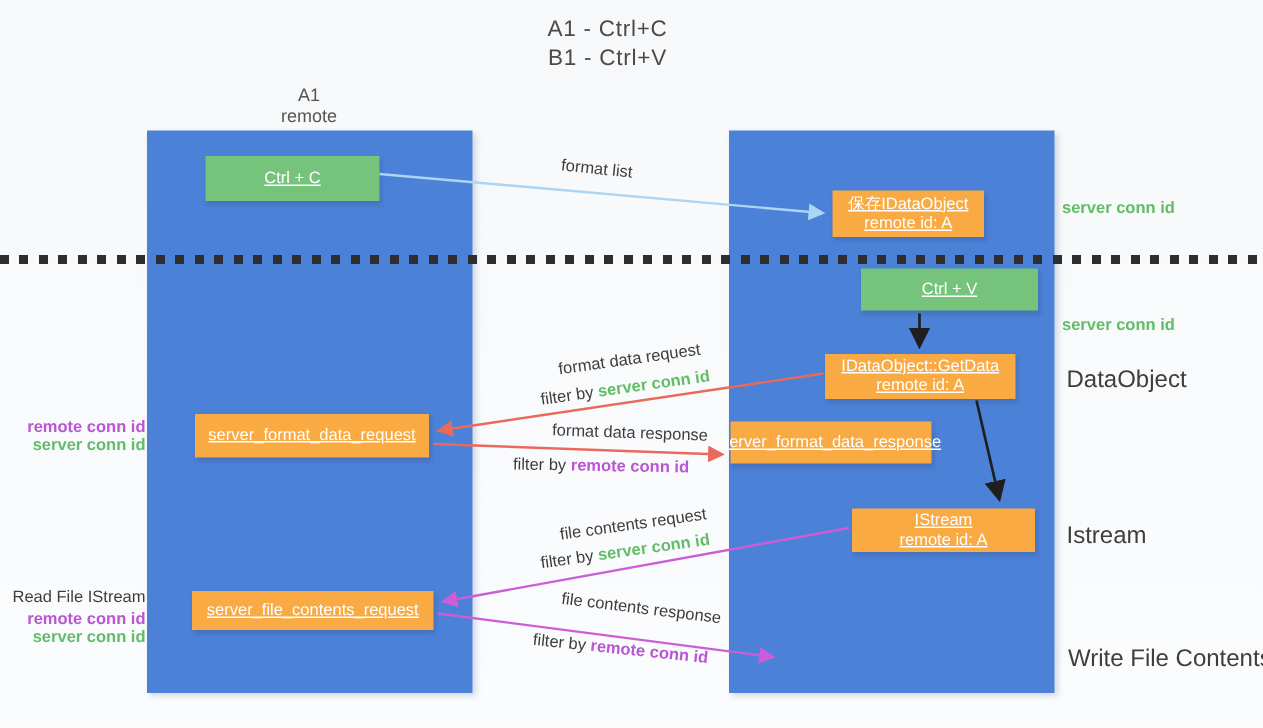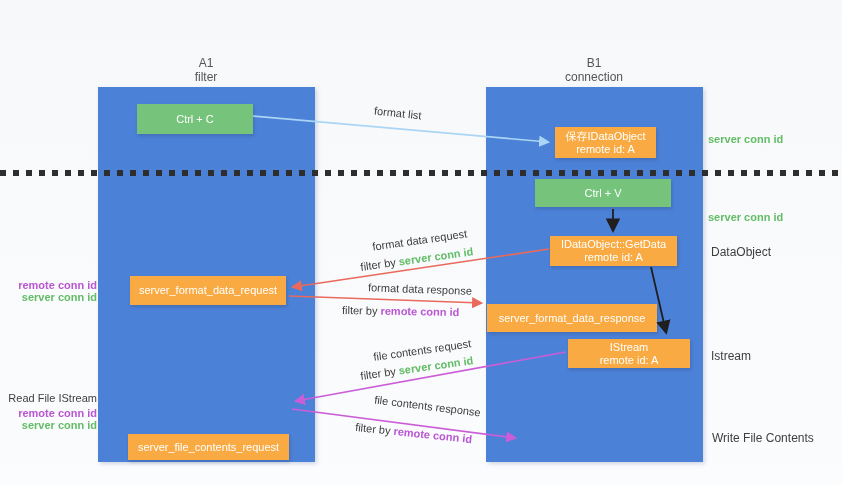--- a/index.html
+++ b/index.html
@@ -12,83 +12,83 @@
   .title{position:absolute;left:0;top:10px;width:810px;text-align:center;
     font-size:15px;line-height:19px;color:#4a4a4a;letter-spacing:.5px;}
   .lane-header{position:absolute;width:160px;text-align:center;
     font-size:12px;line-height:14px;color:#555;}
   .lane{position:absolute;top:87px;width:217px;height:375px;background:#4c81d8;
     box-shadow:2px 2px 4px rgba(90,110,150,.25);}
   .dotline{position:absolute;left:0;top:170px;width:842px;height:6px;z-index:4;
     background:repeating-linear-gradient(90deg,#2e2e2e 0 6px,transparent 6px 13px);}
   .node{position:absolute;z-index:3;display:flex;flex-direction:column;
     align-items:center;justify-content:center;color:#fff;font-size:11px;
-    line-height:13px;text-align:right;box-shadow:1px 2px 3px rgba(40,60,90,.25);}
+    line-height:13px;text-align:right;box-shadow:1px 2px 3px rgba(40,60,90,.25);text-decoration:underline;}
   .green{background:#76c47c;}
   .orange{background:#f9aa42;}
   .lbl{position:absolute;z-index:6;font-size:11px;white-space:nowrap;color:#3d3d3d;}
   .green-t{color:#62bd66;font-weight:bold;}
   .purple-t{color:#ba55d3;font-weight:bold;}
-  .dark-t{color:#3e3e3e;font-size:12px;}
+  .dark-t{color:#3e3e3e;font-size:16px;}
   .left-col{position:absolute;left:2px;width:95px;text-align:right;z-index:6;
     font-size:11px;white-space:nowrap;}
   svg.arrows{position:absolute;left:0;top:0;z-index:5;pointer-events:none;}
 </style>
 </head>
 <body>
 
 <div id="canvas">
 
+  <div class="title">
+    <div>A1 - Ctrl+C</div>
+    <div>B1 - Ctrl+V</div>
+  </div>
 
   <div class="lane-header" style="left:126px;top:56px;">
     <div>A1</div>
-    <div>filter</div>
-  </div>
-  <div class="lane-header" style="left:514px;top:56px;">
-    <div>B1</div>
-    <div>connection</div>
+    <div>remote</div>
   </div>
 
   <div class="lane" style="left:98px;"></div>
   <div class="lane" style="left:486px;"></div>
 
   <div class="dotline"></div>
 
   <div class="node green" style="left:137px;top:104px;width:116px;height:30px;">
     <span>Ctrl + C</span>
   </div>
 
   <div class="node orange" style="left:555px;top:127px;width:101px;height:31px;">
     <span>保存IDataObject</span>
     <span>remote id: A</span>
   </div>
 
-  <div class="node green" style="left:535px;top:179px;width:136px;height:28px;">
+  <div class="node green" style="left:574px;top:179px;width:118px;height:28px;">
     <span>Ctrl + V</span>
   </div>
 
   <div class="node orange" style="left:550px;top:236px;width:127px;height:30px;">
     <span>IDataObject::GetData</span>
     <span>remote id: A</span>
   </div>
 
   <div class="node orange" style="left:130px;top:276px;width:156px;height:29px;">
     <span>server_format_data_request</span>
   </div>
 
-  <div class="node orange" style="left:487px;top:304px;width:170px;height:28px;">
+  <div class="node orange" style="left:487px;top:281px;width:134px;height:28px;">
     <span>server_format_data_response</span>
   </div>
 
   <div class="node orange" style="left:568px;top:339px;width:122px;height:29px;">
     <span>IStream</span>
     <span>remote id: A</span>
   </div>
 
-  <div class="node orange" style="left:128px;top:394px;width:161px;height:26px;margin-top:40px;">
+  <div class="node orange" style="left:128px;top:394px;width:161px;height:26px;">
     <span>server_file_contents_request</span>
   </div>
 
 
   <svg class="arrows" width="842" height="485">
     <defs>
       <marker id="mBlue" viewBox="0 0 10 10" refX="8" refY="5" markerWidth="7" markerHeight="7" orient="auto">
         <path d="M0,0 L10,5 L0,10 z" fill="#aad5f4"></path>
       </marker>
       <marker id="mRed" viewBox="0 0 10 10" refX="8" refY="5" markerWidth="7" markerHeight="7" orient="auto">

